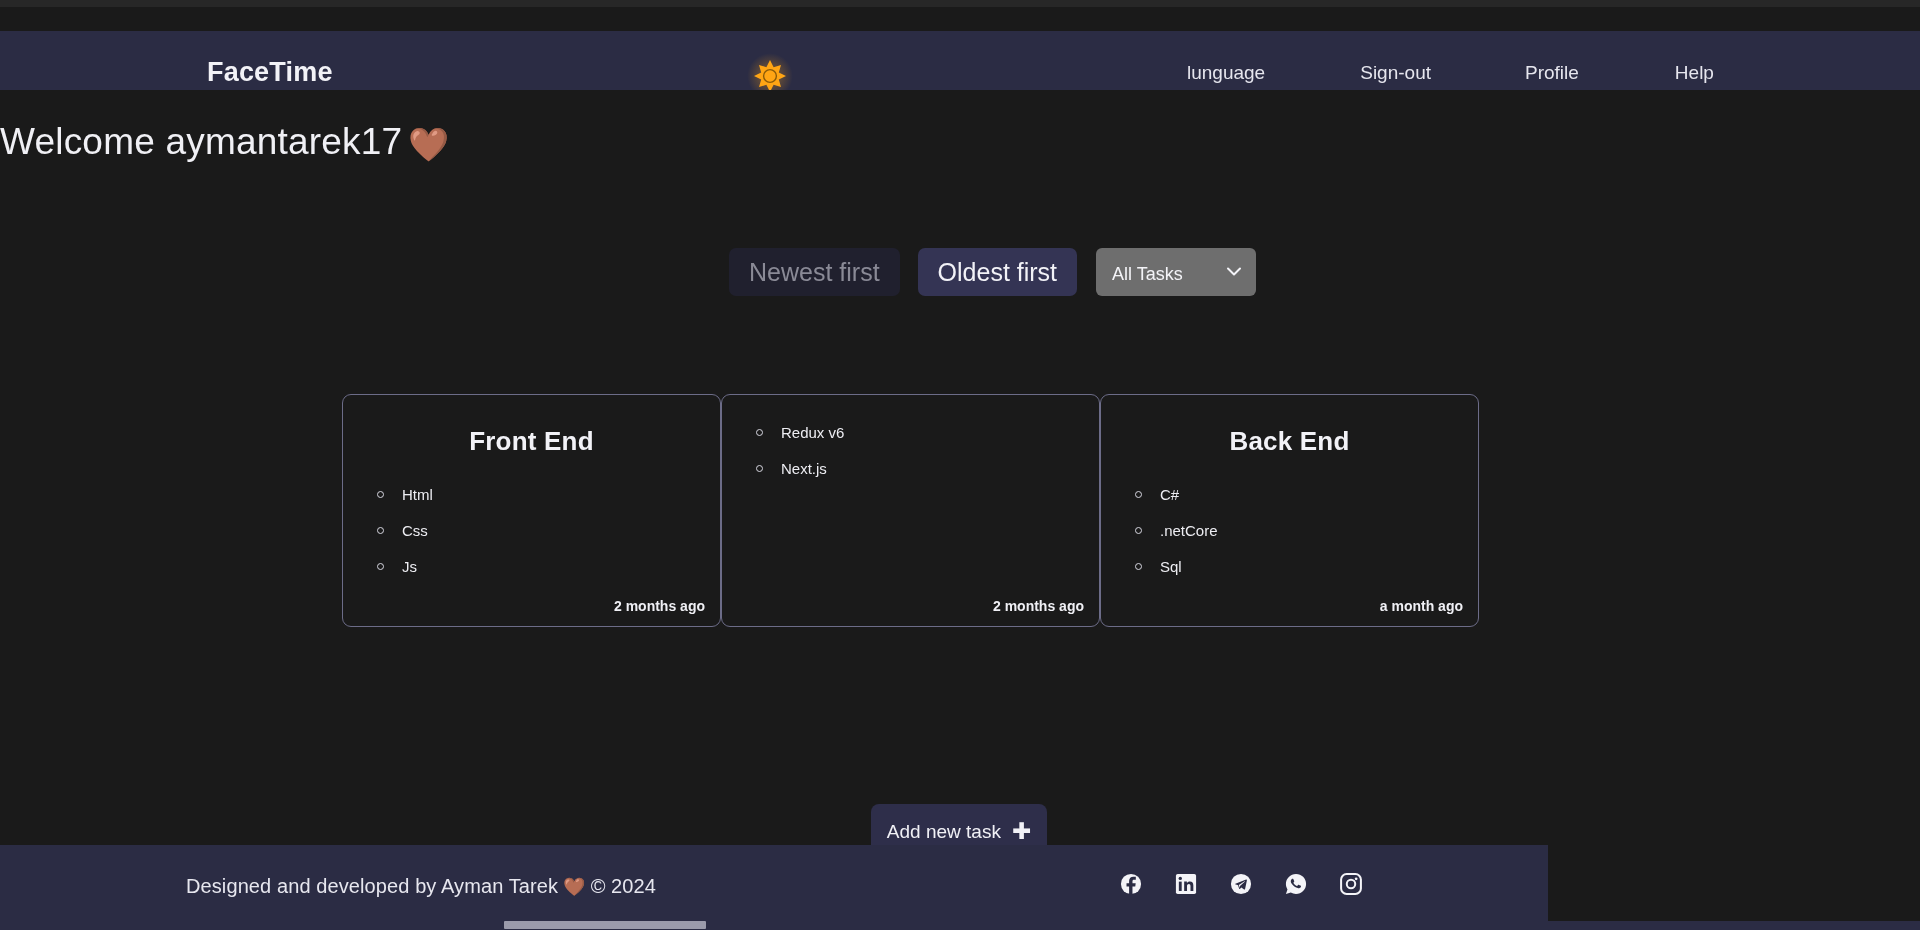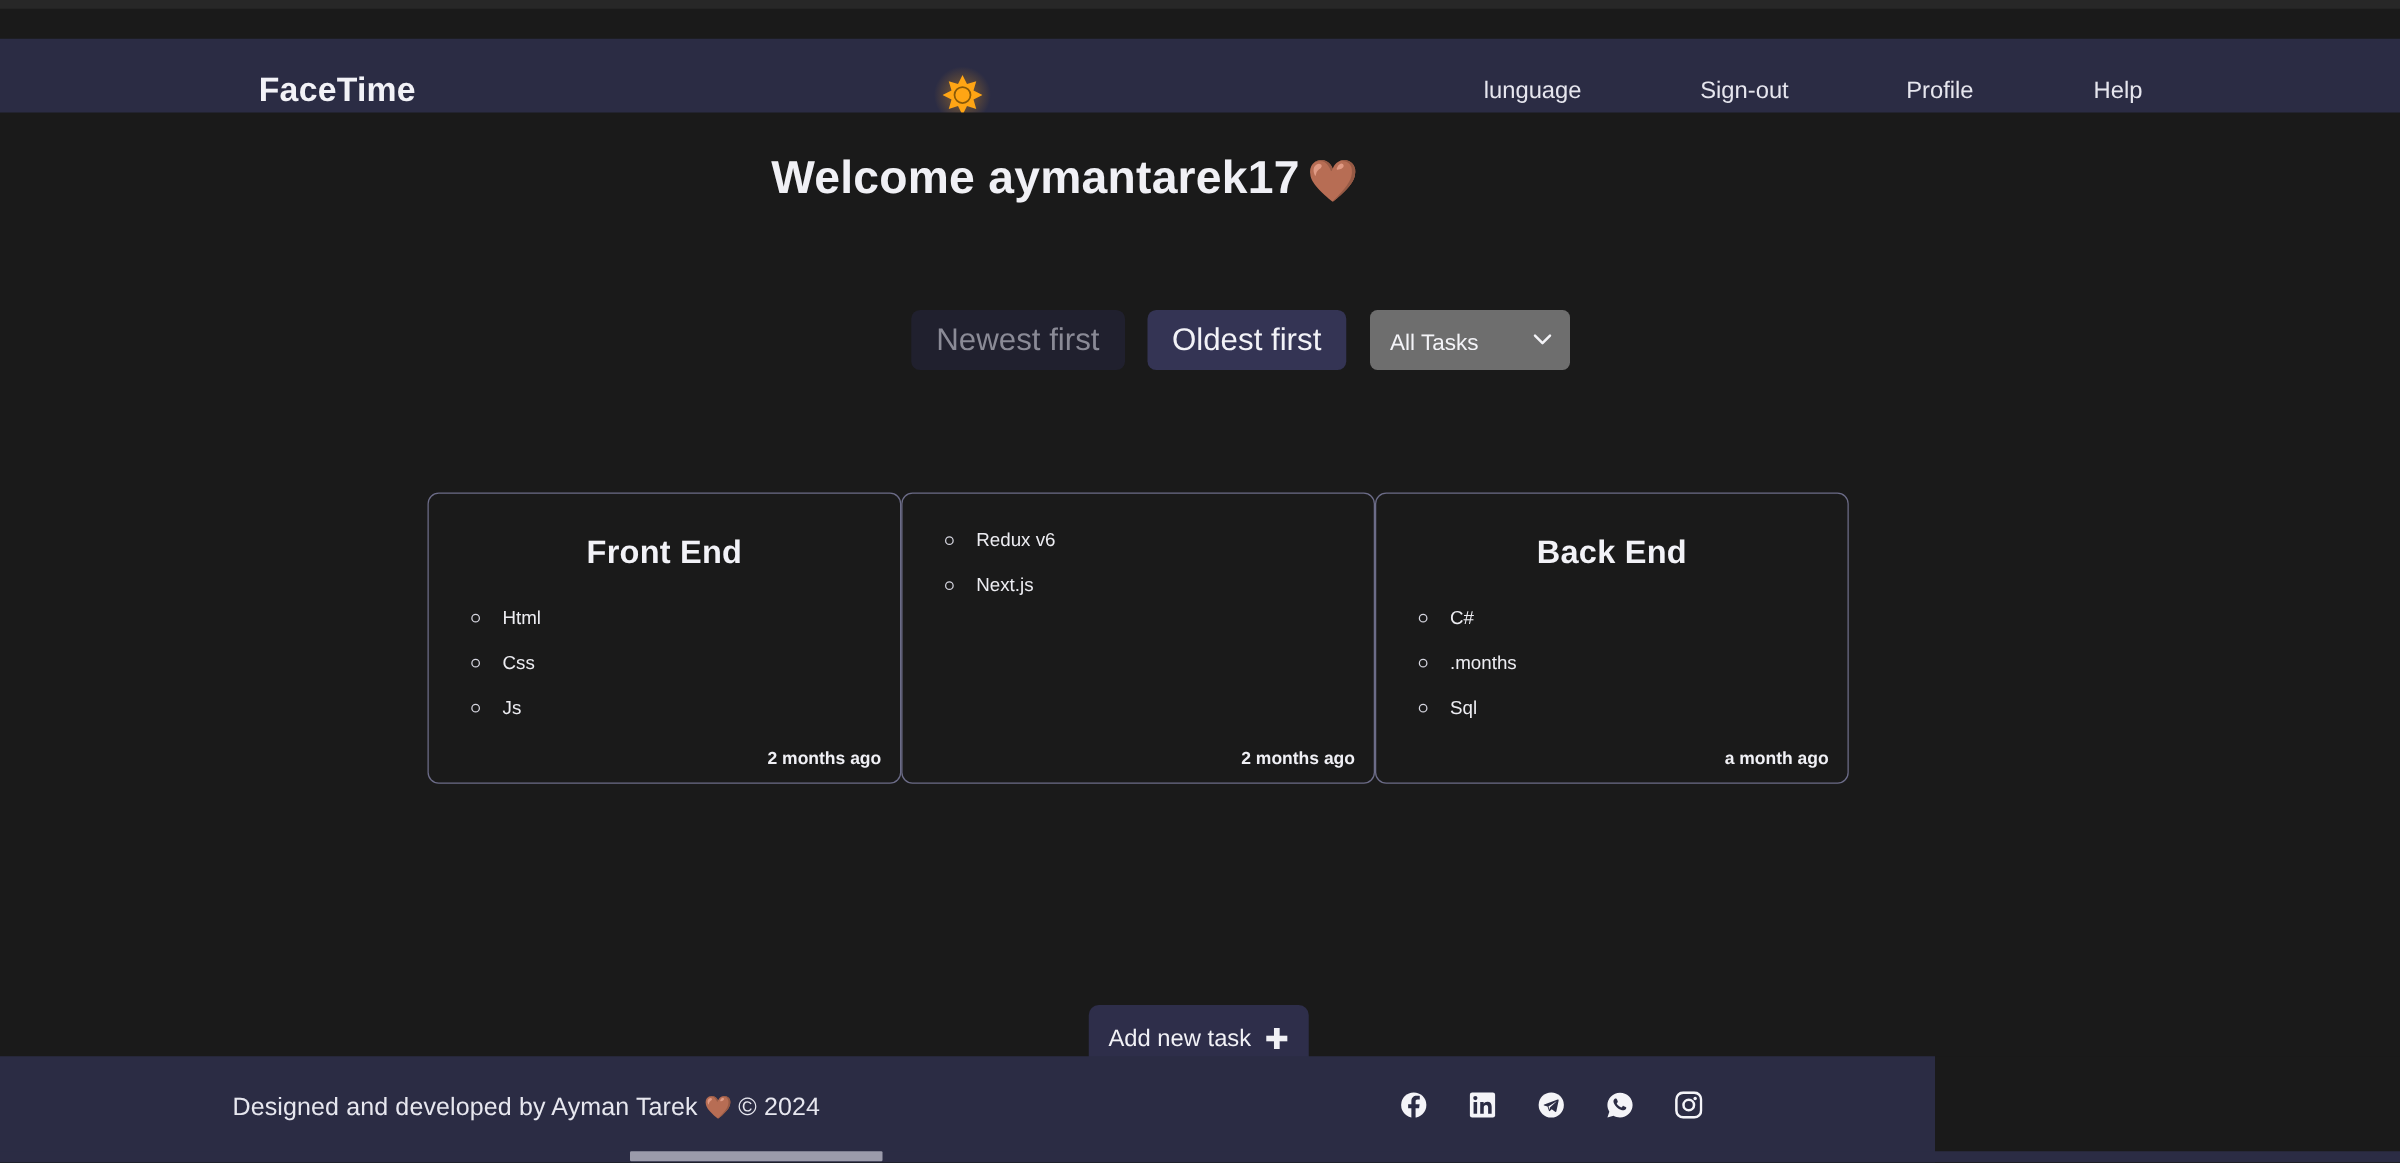--- a/index.html
+++ b/index.html
@@ -94,23 +94,23 @@
     width: 1920px;
     height: 755px;
     background: #1a1a1a;
   }
 
   .welcome {
     position: absolute;
     top: 31px;
     left: 0;
     width: 1704px;
-    text-align: center;
+    text-align: left;
     font-size: 37px;
-    font-weight: 700;
+    font-weight: 400;
     color: #f0f0f5;
     letter-spacing: 0.2px;
   }
   .welcome .heart { font-size: 33px; vertical-align: -2px; margin-left: 6px; }
 
   .controls {
     position: absolute;
     top: 158px;
     left: 729px;
     display: flex;
@@ -351,21 +351,21 @@
         <li><span class="bullet"></span><span>Redux v6</span></li>
         <li><span class="bullet"></span><span>Next.js</span></li>
       </ul>
       <div class="card-time">2 months ago</div>
     </article>
 
     <article class="card">
       <h2 class="card-title">Back End</h2>
       <ul class="card-list">
         <li><span class="bullet"></span><span>C#</span></li>
-        <li><span class="bullet"></span><span>.months</span></li>
+        <li><span class="bullet"></span><span>.netCore</span></li>
         <li><span class="bullet"></span><span>Sql</span></li>
       </ul>
       <div class="card-time">a month ago</div>
     </article>
 
   </section>
 
   <button class="add-btn">
     <span>Add new task</span>
     <span class="plus-icon">✚</span>

